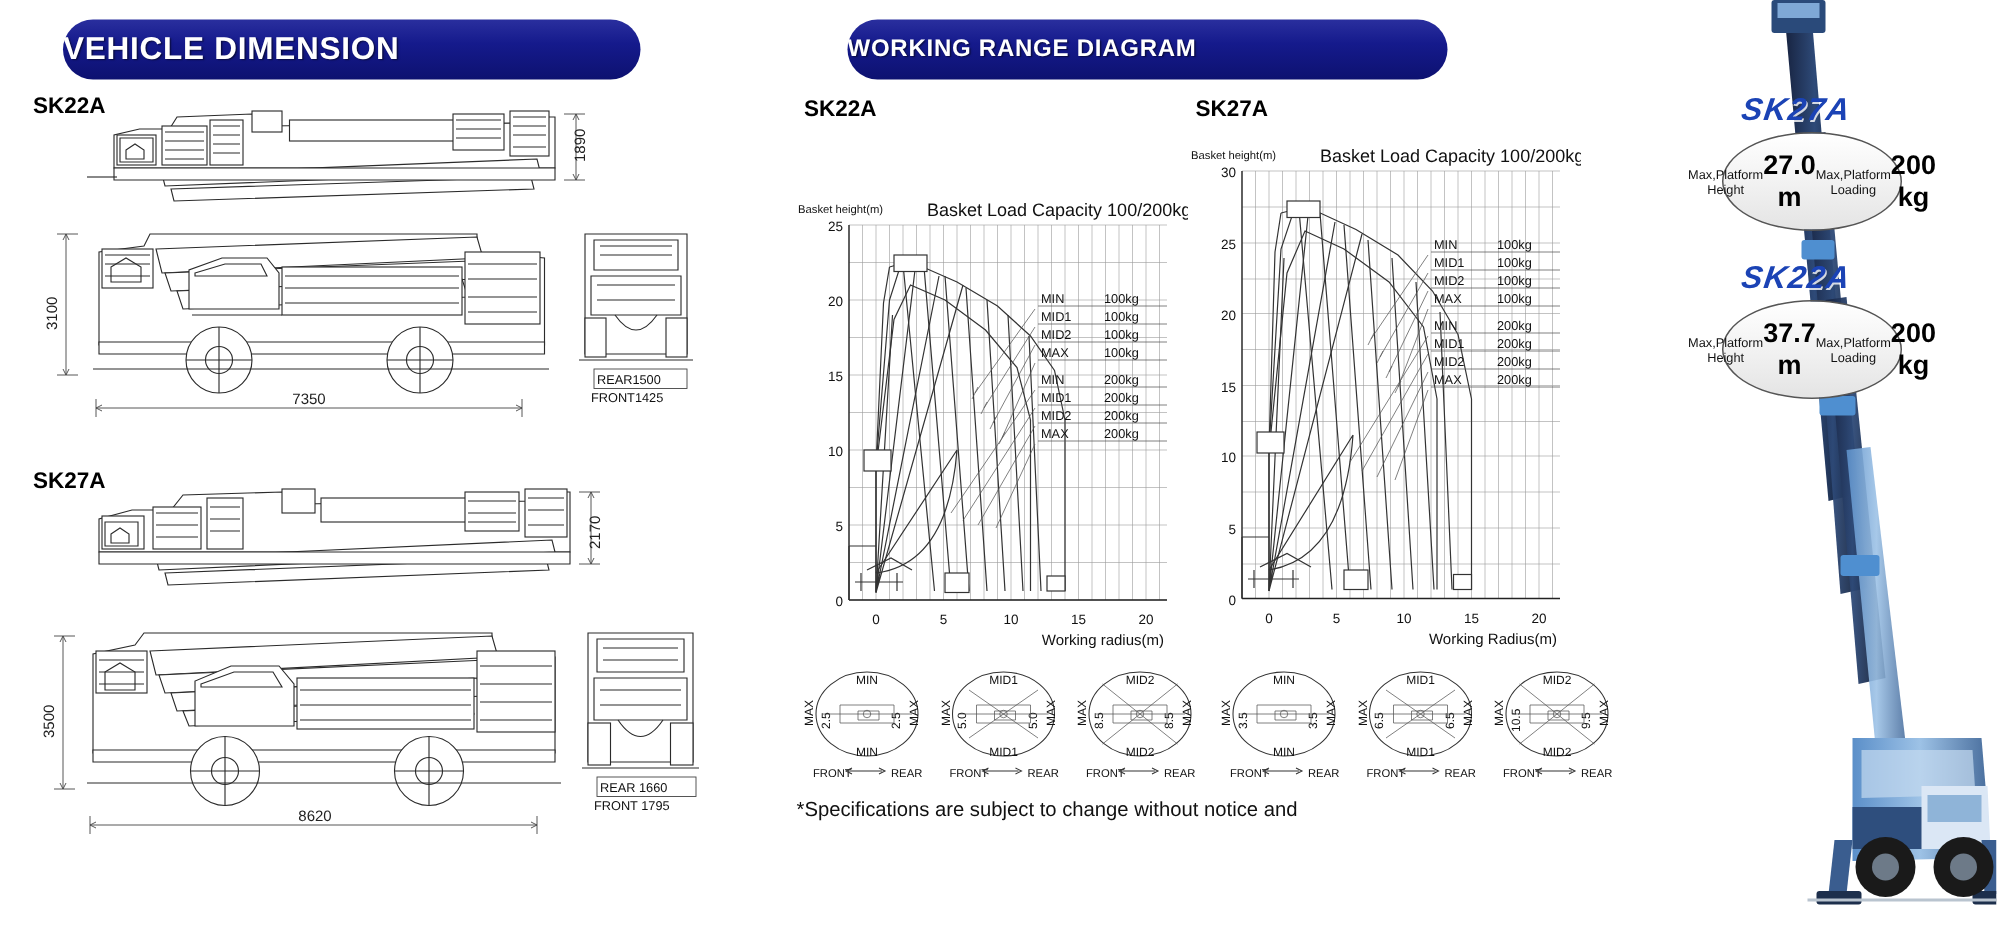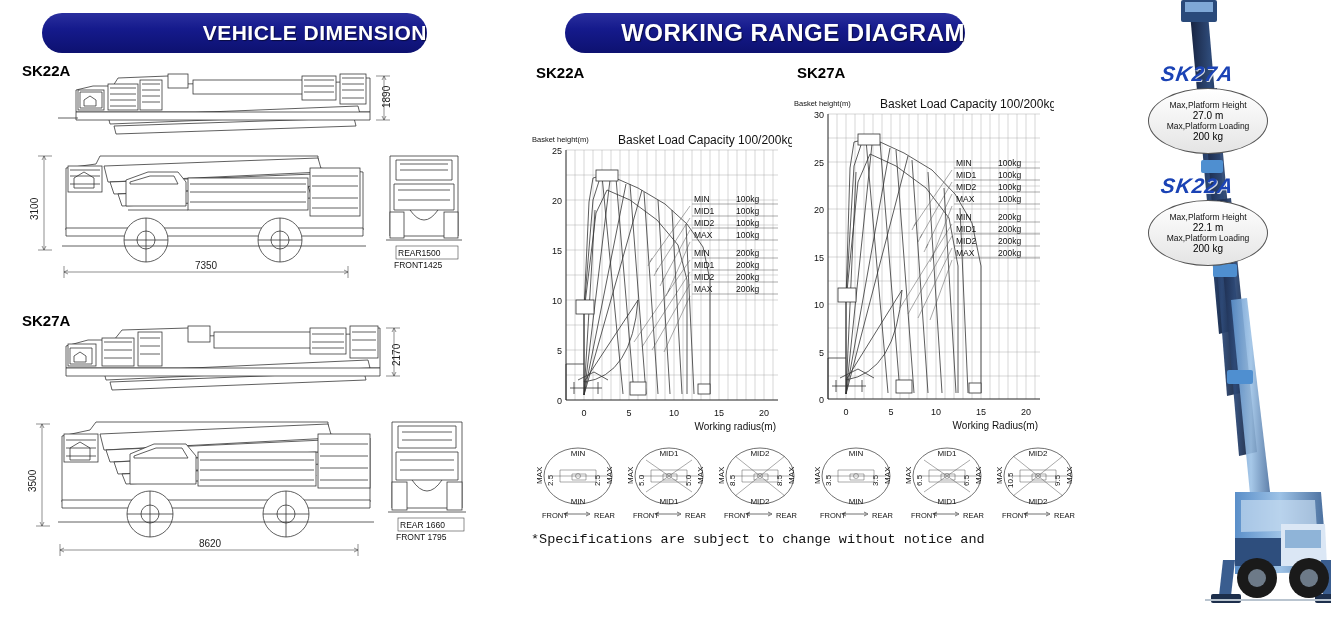--- a/index.html
+++ b/index.html
@@ -1,39 +1,39 @@
 <!DOCTYPE html>
 <html><head>
 <meta charset="utf-8">
 <style>
   html,body{margin:0;padding:0;background:#ffffff;}
   body{width:1331px;height:627px;position:relative;overflow:hidden;
        font-family:"Liberation Sans",sans-serif;color:#000;}
   .pill{position:absolute;border-radius:999px;
         background:linear-gradient(180deg,#2a2f9e 0%,#151a8c 40%,#0d1170 100%);
         color:#fff;font-weight:bold;display:flex;align-items:center;
-        justify-content:flex-end;letter-spacing:.5px;
+        justify-content:flex-start;letter-spacing:.5px;
         text-shadow:1px 1px 1px rgba(0,0,0,.5);}
   .model-lbl{position:absolute;font-weight:bold;font-size:15px;}
   .panel{position:absolute;}
   .dim-num{font-family:"Liberation Sans",sans-serif;font-size:10px;fill:#222;}
   .dim-num-v{font-size:10px;fill:#222;}
   .tiny{font-size:7.5px;fill:#111;}
   .tiny2{font-size:8.5px;fill:#111;}
   .notes{position:absolute;font-size:13.5px;line-height:1.45;color:#111;}
-  .notes div{white-space:nowrap;font-family:Liberation Mono, monospace;}
+  .notes div{white-space:nowrap;}
   .callout-model{position:absolute;font-style:italic;font-weight:bold;
         font-size:21px;color:#1b43b5;letter-spacing:1px;
         transform:skewX(-8deg);text-shadow:1px 1px 0 rgba(255,255,255,.8);}
   .bubble{position:absolute;border:1px solid #555;border-radius:50%;
         background:linear-gradient(180deg,#ffffff 0%,#f2f2f2 50%,#e4e4e4 100%);
-        display:flex;flex-direction:column;align-items:center;
+        display:flex;flex-direction:row;align-items:center;
         justify-content:center;text-align:center;}
   .bub-s{font-size:8.5px;color:#111;}
-  .bub-b{font-size:10px;font-weight:normal;color:#000;}
+  .bub-b{font-size:18px;font-weight:bold;color:#000;}
   svg{display:block;}
   .ln{stroke:#333;stroke-width:.7;fill:none;}
   .ln2{stroke:#555;stroke-width:.5;fill:none;}
   .grid{stroke:#9a9a9a;stroke-width:.4;fill:none;}
   .axis{stroke:#222;stroke-width:.9;fill:none;}
   .boom{stroke:#333;stroke-width:.8;fill:none;}
   .veh{stroke:#2b2b2b;stroke-width:.75;fill:none;}
   .dimline{stroke:#444;stroke-width:.6;fill:none;}
 </style>
 </head>
@@ -212,21 +212,21 @@
     <path d="M370 202 h78"></path>
   </g>
   <g class="dimline">
         <rect x="380" y="208" width="66" height="13" fill="#fff"></rect>
       </g>
   <text class="tiny2" x="382" y="218">REAR  1660</text>
   <text class="tiny2" x="378" y="230">FRONT 1795</text>
 </svg>
 </div>
 
-<div class="pill" style="left:565px;top:13px;width:400px;height:40px;font-size:24px;">
+<div class="pill" style="left:565px;top:13px;width:400px;height:40px;font-size:16px;">
   <span>WORKING RANGE DIAGRAM</span>
 </div>
 
 <div class="model-lbl" style="left:536px;top:64px;">SK22A</div>
 <div class="model-lbl" style="left:797px;top:64px;">SK27A</div>
 
 <div class="panel" style="left:530px;top:132px;width:262px;height:310px;">
 <svg width="262" height="310" viewBox="0 0 262 310">
   <text class="tiny" x="2" y="10">Basket height(m)</text>
   <text x="88" y="12" style="font-size:12px;fill:#111;">Basket Load Capacity 100/200kg</text>
@@ -540,16 +540,16 @@
 <div class="bubble" style="left:1148px;top:88px;width:118px;height:64px;">
   <span class="bub-s">Max,Platform Height</span>
   <span class="bub-b">27.0 m</span>
   <span class="bub-s">Max,Platform Loading</span>
   <span class="bub-b">200 kg</span>
 </div>
 
 <div class="callout-model" style="left:1161px;top:174px;">SK22A</div>
 <div class="bubble" style="left:1148px;top:200px;width:118px;height:64px;">
   <span class="bub-s">Max,Platform Height</span>
-  <span class="bub-b">22.1 m</span>
+  <span class="bub-b">37.7 m</span>
   <span class="bub-s">Max,Platform Loading</span>
   <span class="bub-b">200 kg</span>
 </div>
 
 </body></html>

